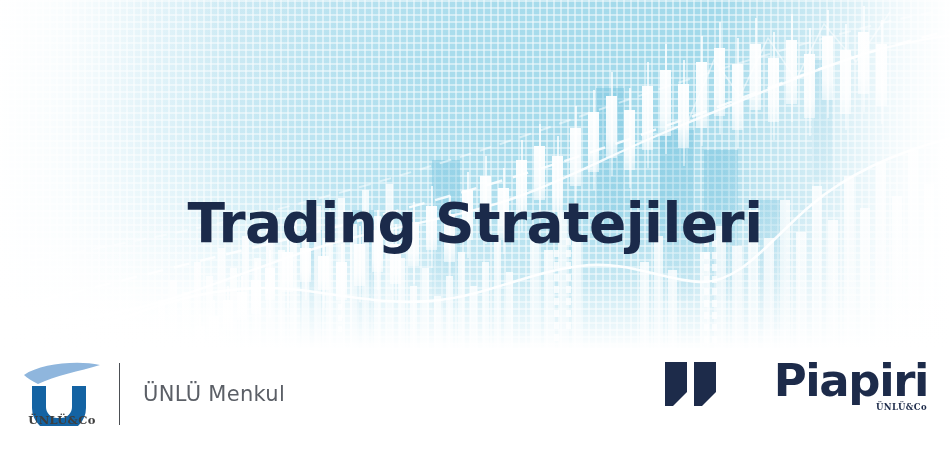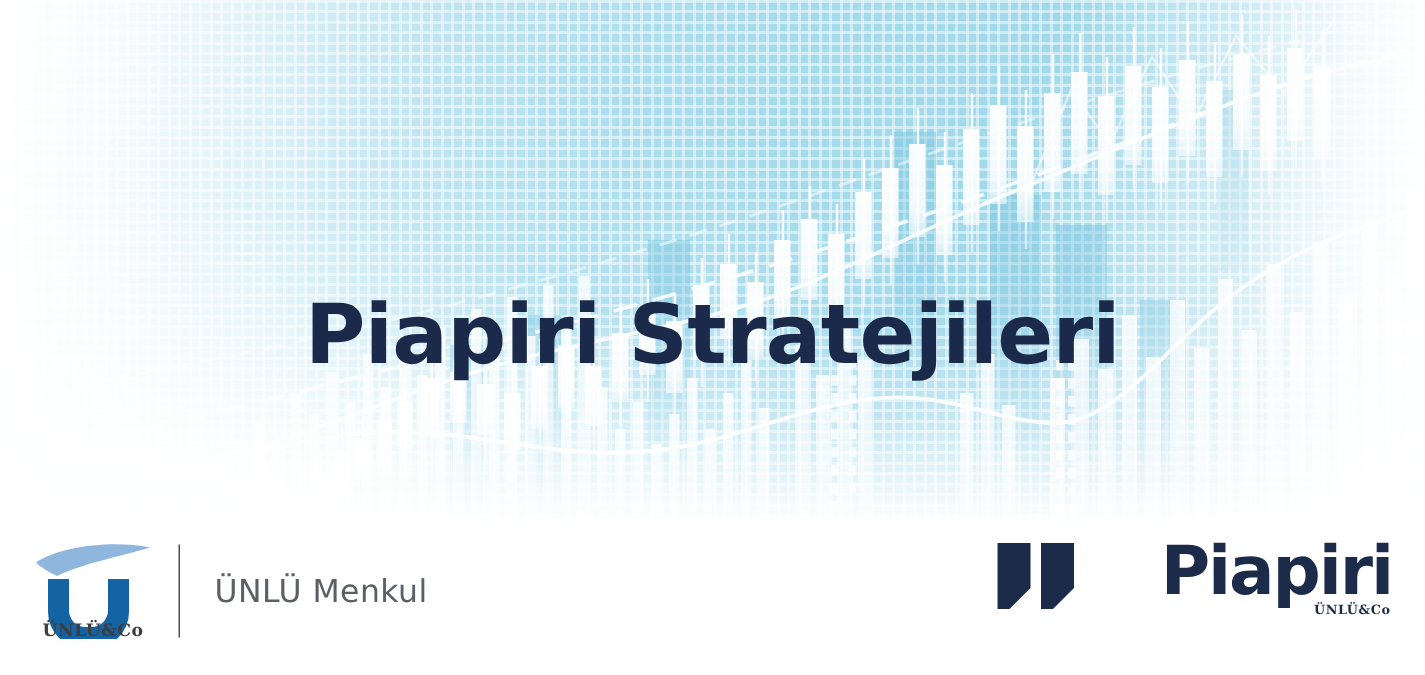--- a/index.html
+++ b/index.html
@@ -514,21 +514,21 @@
           <rect x="881.2" y="20" width="1.6" height="104"></rect>
           <rect x="876" y="44" width="11" height="62"></rect>
         </g>
     </g>
   </svg>
 
   <div class="layer" id="bg-wash-left"></div>
   <div class="layer" id="bg-wash-right"></div>
   <div class="layer" id="bg-wash-bottom"></div>
 
-  <div id="title">Piapiri Stratejileri</div>
+  <div id="title">Trading Stratejileri</div>
 
   <div id="footer">
 
     <div id="unlu-lockup">
 
       <div id="unlu-logo">
         <svg width="96" height="64" viewBox="0 0 96 64">
 
           <path d="M10 13 C 26 2, 62 -2, 86 3 C 66 9, 40 14, 24 22 C 18 19, 13 16, 10 13 Z" fill="#8fb6dd"></path>
 

